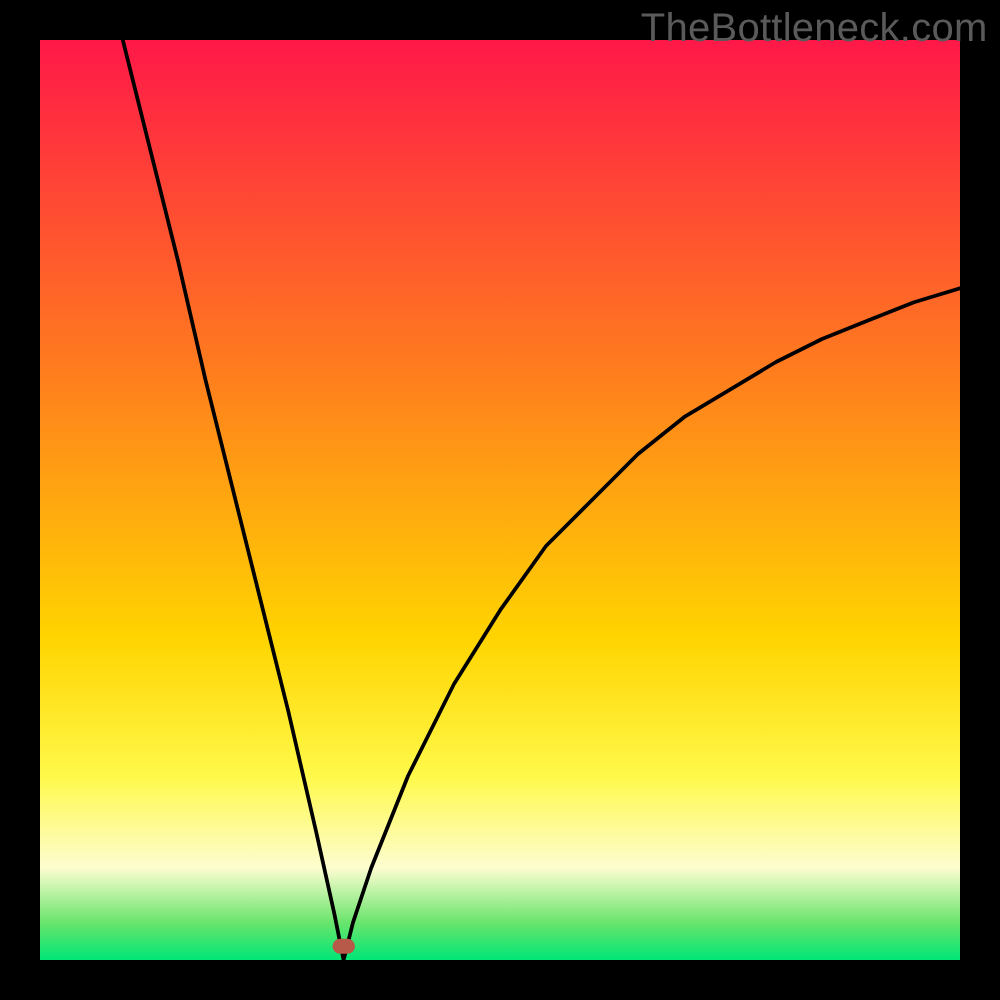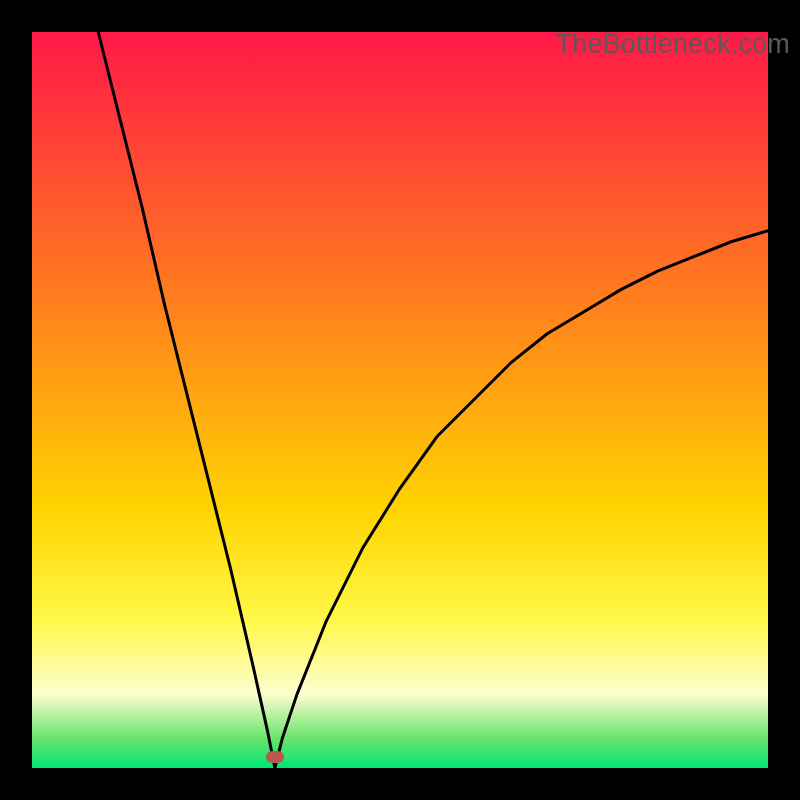--- a/index.html
+++ b/index.html
@@ -24,25 +24,24 @@
     left: 0;
     top: 0;
     width: 736px;
     height: 736px;
   }
   .watermark {
     position: absolute;
     top: 4px;
     right: 10px;
     color: #5a5a5a;
-    font-size: 27px;
+    font-size: 32px;
     font-weight: 500;
     letter-spacing: 0.2px;
     user-select: none;
-    margin-top: 25px;
   }
   .marker {
     position: absolute;
     width: 18px;
     height: 12px;
     border-radius: 6px;
     transform: translate(-50%, -50%);
   }
 </style>
 </head>

